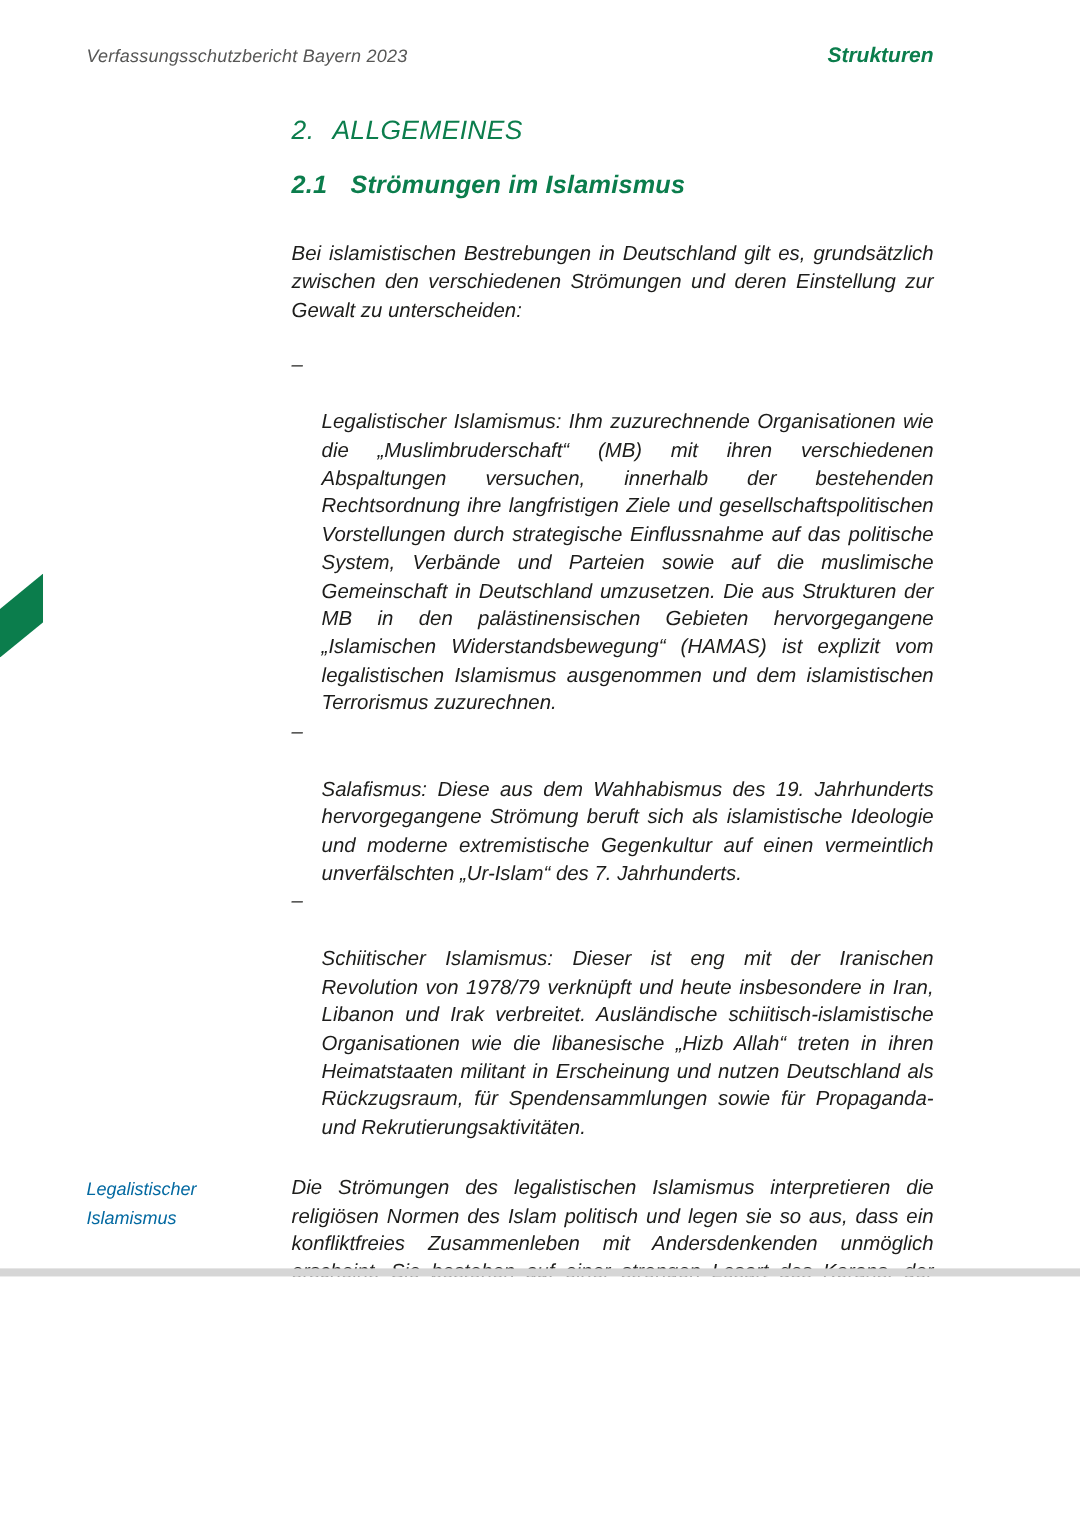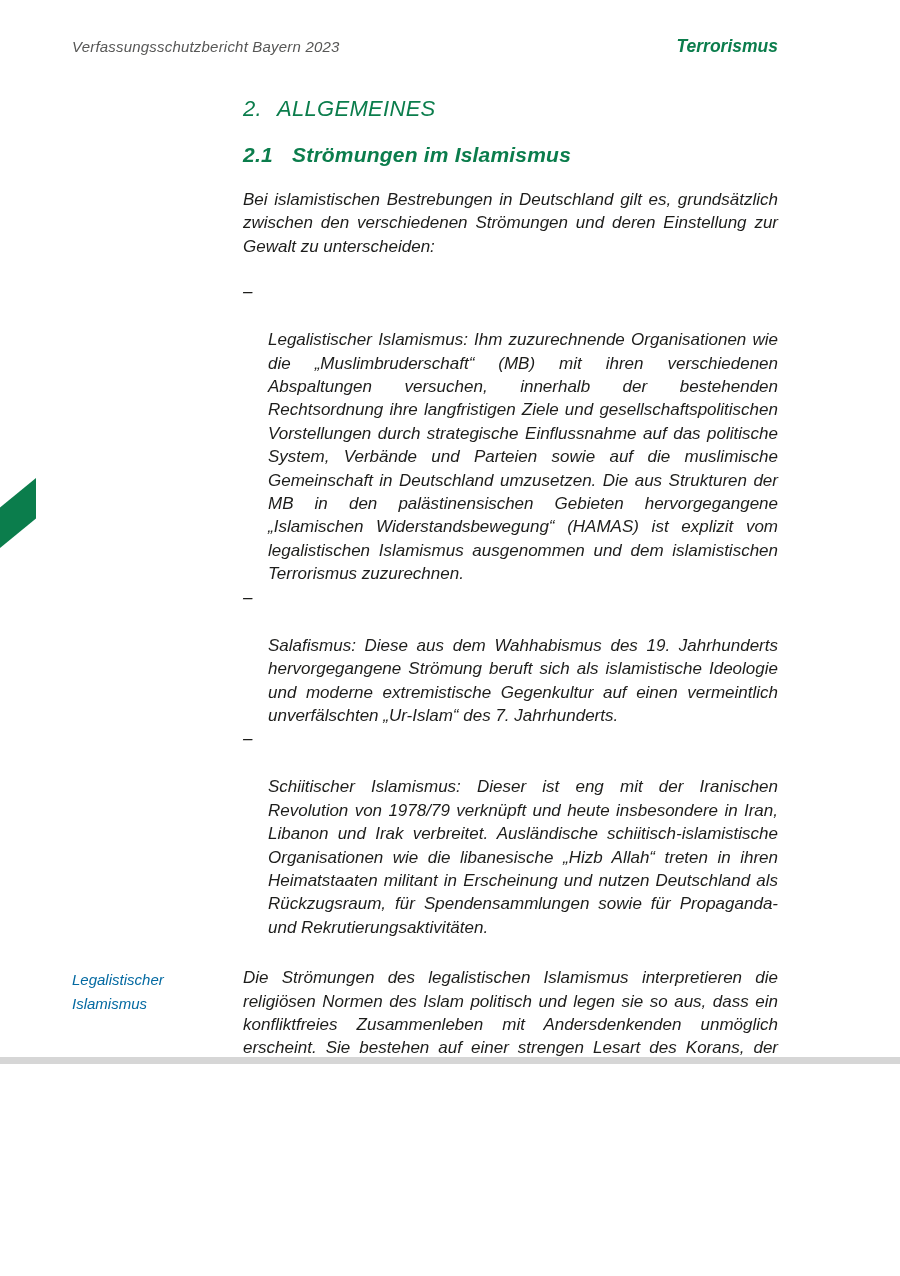--- a/index.html
+++ b/index.html
@@ -38,21 +38,21 @@
   .main{
     position:absolute;left:243px;top:96px;width:535px;
   }
   .section-heading{
     font-size:22px;font-weight:400;color:var(--green);
     line-height:26px;margin-bottom:20px;letter-spacing:.3px;
   }
   .section-heading .num{display:inline-block;width:34px;}
   .subsection-heading{
     font-size:21px;font-weight:700;color:var(--green);
-    line-height:26px;margin-bottom:20px;letter-spacing:.2px;
+    line-height:26px;margin-bottom:32px;letter-spacing:.2px;
   }
   .subsection-heading .num{display:inline-block;width:49px;}
   .body-text{
     font-size:17px;line-height:23.4px;text-align:justify;
     color:var(--text);
   }
   .intro{margin-bottom:22px;}
   .dash-list{margin-bottom:27px;}
   .dash-item{display:flex;}
   .dash-item .marker{
@@ -69,21 +69,21 @@
     font-size:17.5px;color:#3b82f6;
   }
 </style>
 </head>
 <body>
 
 <div class="page">
 
   <div class="header">
     <span class="doc-title">Verfassungsschutzbericht Bayern 2023</span>
-    <span class="chapter-label">Terrorismus</span>
+    <span class="chapter-label">Strukturen</span>
   </div>
 
   <div class="green-mark"></div>
 
   <div class="main">
 
     <div class="section-heading">
       <span class="num">2.</span><span>ALLGEMEINES</span>
     </div>
 

